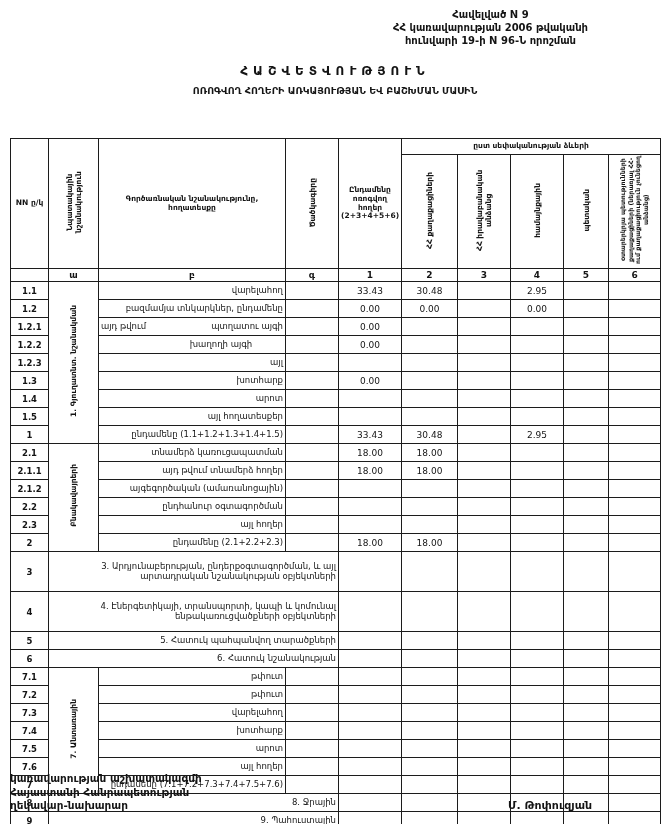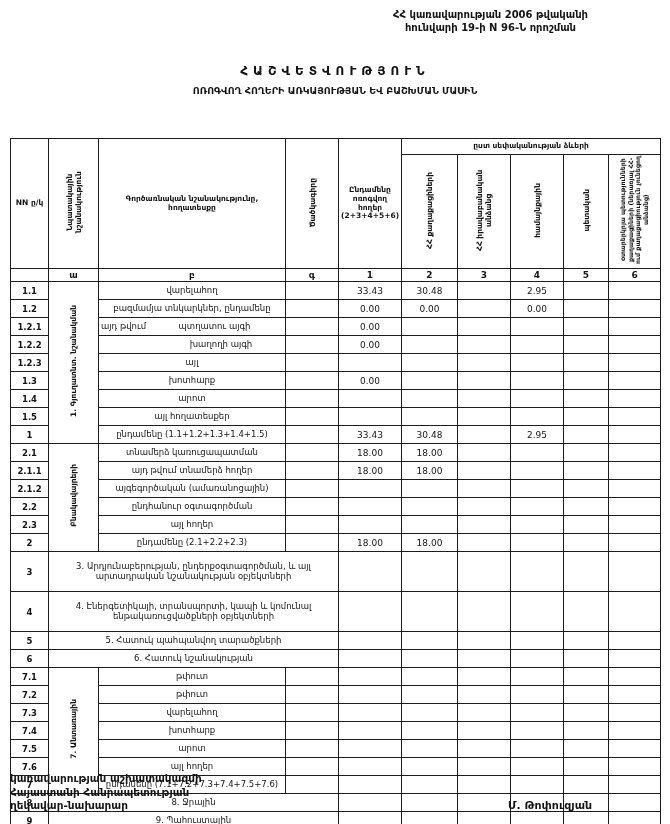--- a/index.html
+++ b/index.html
@@ -32,40 +32,41 @@
   .v {
     writing-mode:vertical-rl; transform:rotate(180deg);
     display:inline-block; max-height:108px; line-height:1.2;
     white-space:normal; font-weight:bold;
   }
   td .v { font-weight:bold; font-size:7.5px; max-height:150px; }
   tbody tr { height:18px; }
   tbody tr.tall { height:40px; }
   td.num { text-align:center; font-size:8.5px; font-weight:bold; }
   td.vert { text-align:center; vertical-align:middle; }
-  td.lbl { font-size:8.5px; text-align:center; vertical-align:middle; line-height:1.1; }
+  td.lbl { font-size:8.5px; text-align:right; vertical-align:middle; line-height:1.1; }
   td.lbl.indent { text-align:center; padding-left:60px; }
   td.code { font-size:8.5px; }
   td.val { text-align:center; font-size:9px; }
   td.split { display:table-cell; font-size:8.5px; vertical-align:middle; }
   td.split .sp-l { float:left; }
   td.split .sp-r { display:inline-block; }
   .footer-left {
     position:absolute; top:772px; left:10px;
     font-size:10.5px; font-weight:bold; line-height:1.3;
   }
   .signature {
     position:absolute; top:799px; left:508px;
     font-size:11px; font-weight:bold;
   }
 </style>
 </head>
 <body>
 
 <div class="appendix">
+  <div>Հավելված N 9</div>
   <div>ՀՀ կառավարության 2006 թվականի</div>
   <div>հունվարի 19-ի N 96-Ն որոշման</div>
 </div>
 
 <div class="title-block">
   <div class="title">ՀԱՇՎԵՏՎՈՒԹՅՈՒՆ</div>
   <div class="subtitle">
     <div>ՈՌՈԳՎՈՂ ՀՈՂԵՐԻ ԱՌԿԱՅՈՒԹՅԱՆ ԵՎ ԲԱՇԽՄԱՆ ՄԱՍԻՆ</div>
   </div>
 </div>

